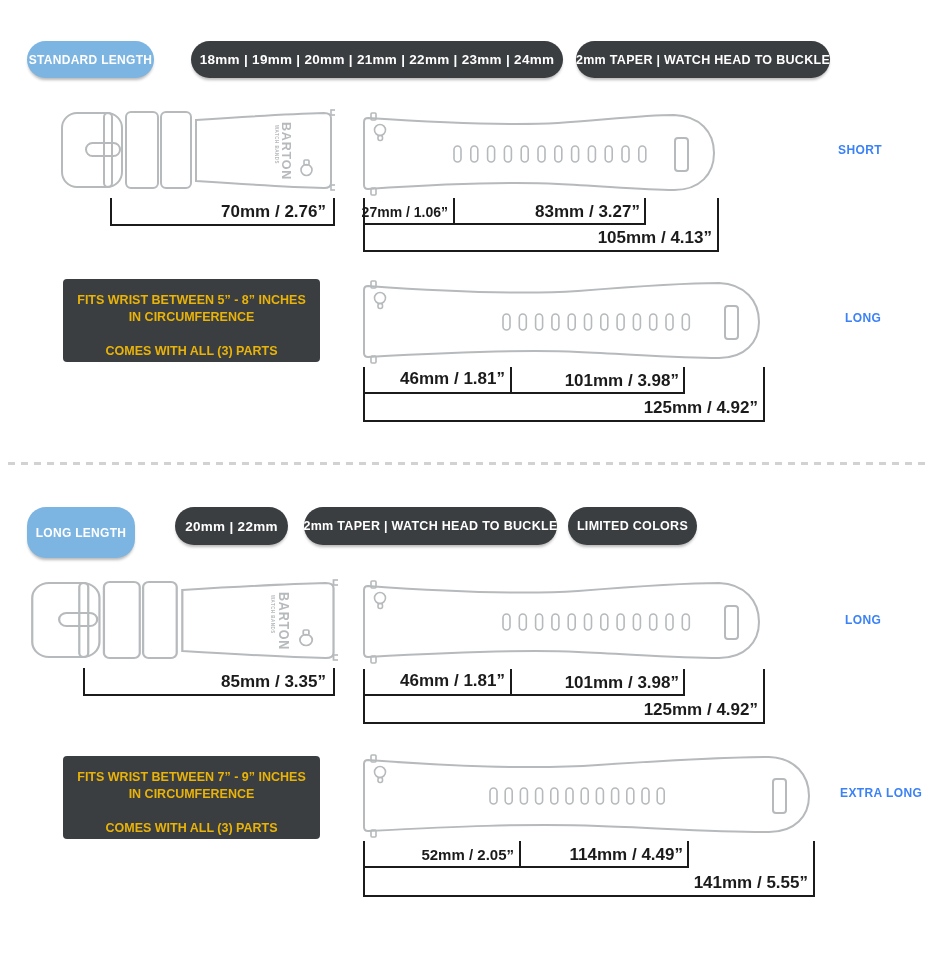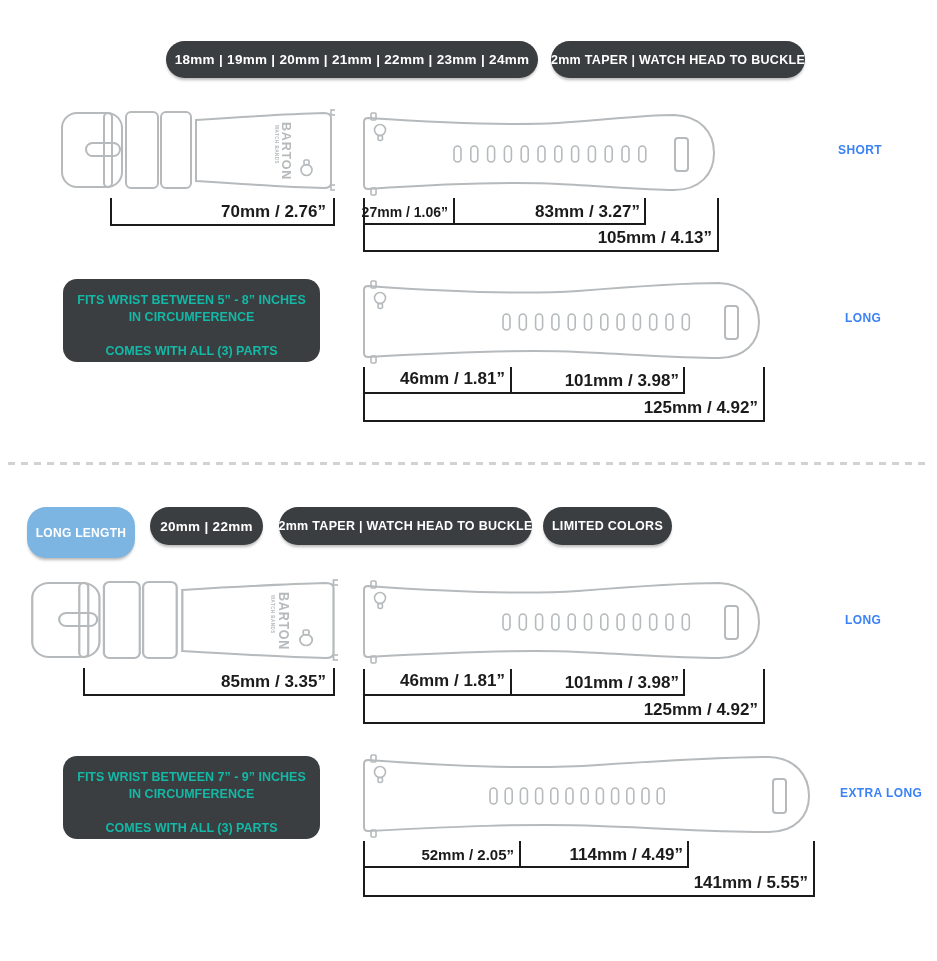--- a/index.html
+++ b/index.html
@@ -4,47 +4,48 @@
 <style>
   :root{
     --blue:#7cb4e2; --dark:#3a3e40; --outline:#b6babc; --line:#1b1b1b; --divider:#d2d2d2;
   }
   html,body{margin:0;padding:0;background:#fff;font-family:"Liberation Sans",sans-serif;}
   #canvas{position:relative;width:937px;height:961px;background:#fff;overflow:hidden;}
   .pill{position:absolute;display:flex;align-items:center;justify-content:center;
         border-radius:19px;color:#fff;font-weight:bold;letter-spacing:.3px;
         box-shadow:0 3px 3px -1px rgba(0,0,0,.28);white-space:nowrap;}
   .pill.blue{background:var(--blue);}
-  .pill.dark{background:var(--dark);}
+  .pill.dark{background:var(--dark);margin-left:25px;}
   .fs12{font-size:12px;} .fs125{font-size:12.5px;} .fs135{font-size:13.5px;}
   .svgbox{position:absolute;}
   .ol{fill:none;stroke:var(--outline);stroke-width:2;}
   .ol-thin{fill:none;stroke:var(--outline);stroke-width:1.6;}
   .logo-text{fill:var(--outline);font-weight:bold;font-family:"Liberation Sans",sans-serif;}
   .brkt{position:absolute;box-sizing:border-box;
         border-left:2px solid var(--line);border-right:2px solid var(--line);border-bottom:2px solid var(--line);}
   .dim{font-weight:bold;color:var(--line);white-space:nowrap;}
   .tick-box{position:absolute;left:0;top:0;height:100%;box-sizing:border-box;
             border-right:2px solid var(--line);display:flex;align-items:flex-end;justify-content:flex-end;
             padding:0 5px 3px 0;}
   .dim-b{position:absolute;right:4px;bottom:1px;font-size:17px;}
   .dim-total{position:absolute;right:5px;bottom:2px;font-size:17px;text-align:right;}
   .buckle-dim{display:flex;align-items:flex-end;justify-content:flex-end;padding:0 7px 2px 0;font-size:17px;}
   .side-label{position:absolute;font-size:12px;font-weight:bold;color:#3b82f6;letter-spacing:.4px;white-space:nowrap;}
-  .info-box{position:absolute;background:var(--dark);border-radius:14px;color:#14b8a6;text-align:center;
+  .info-box{position:absolute;background:var(--dark);border-radius:4px;color:#eab308;text-align:center;
             font-weight:bold;font-size:12.5px;line-height:17px;padding-top:13px;box-sizing:border-box;}
   .info-gap{height:17px;}
   .divider{position:absolute;height:3px;
            background:repeating-linear-gradient(90deg,var(--divider) 0 7px,transparent 7px 13px);}
 </style>
 </head>
 <body>
 
 <div id="canvas">
 
+  <div class="pill blue fs12" style="left:27px;top:41px;width:127px;height:37px;">STANDARD LENGTH</div>
   <div class="pill dark fs135" style="left:166px;top:41px;width:372px;height:37px;">18mm | 19mm | 20mm | 21mm | 22mm | 23mm | 24mm</div>
   <div class="pill dark fs125" style="left:551px;top:41px;width:254px;height:37px;">2mm TAPER | WATCH HEAD TO BUCKLE</div>
 
   <svg class="svgbox" style="left:60px;top:107px;" width="275" height="86" viewBox="0 0 275 86">
     <g id="buckle-g">
       <rect class="ol" x="2" y="6" width="60" height="74" rx="15"></rect>
       <rect class="ol" x="44" y="6" width="8" height="74" rx="4"></rect>
       <rect class="ol" x="26" y="36" width="34" height="13" rx="6.5"></rect>
       <rect class="ol" x="66" y="5" width="32" height="76" rx="5"></rect>
       <rect class="ol" x="101" y="5" width="30" height="76" rx="5"></rect>

